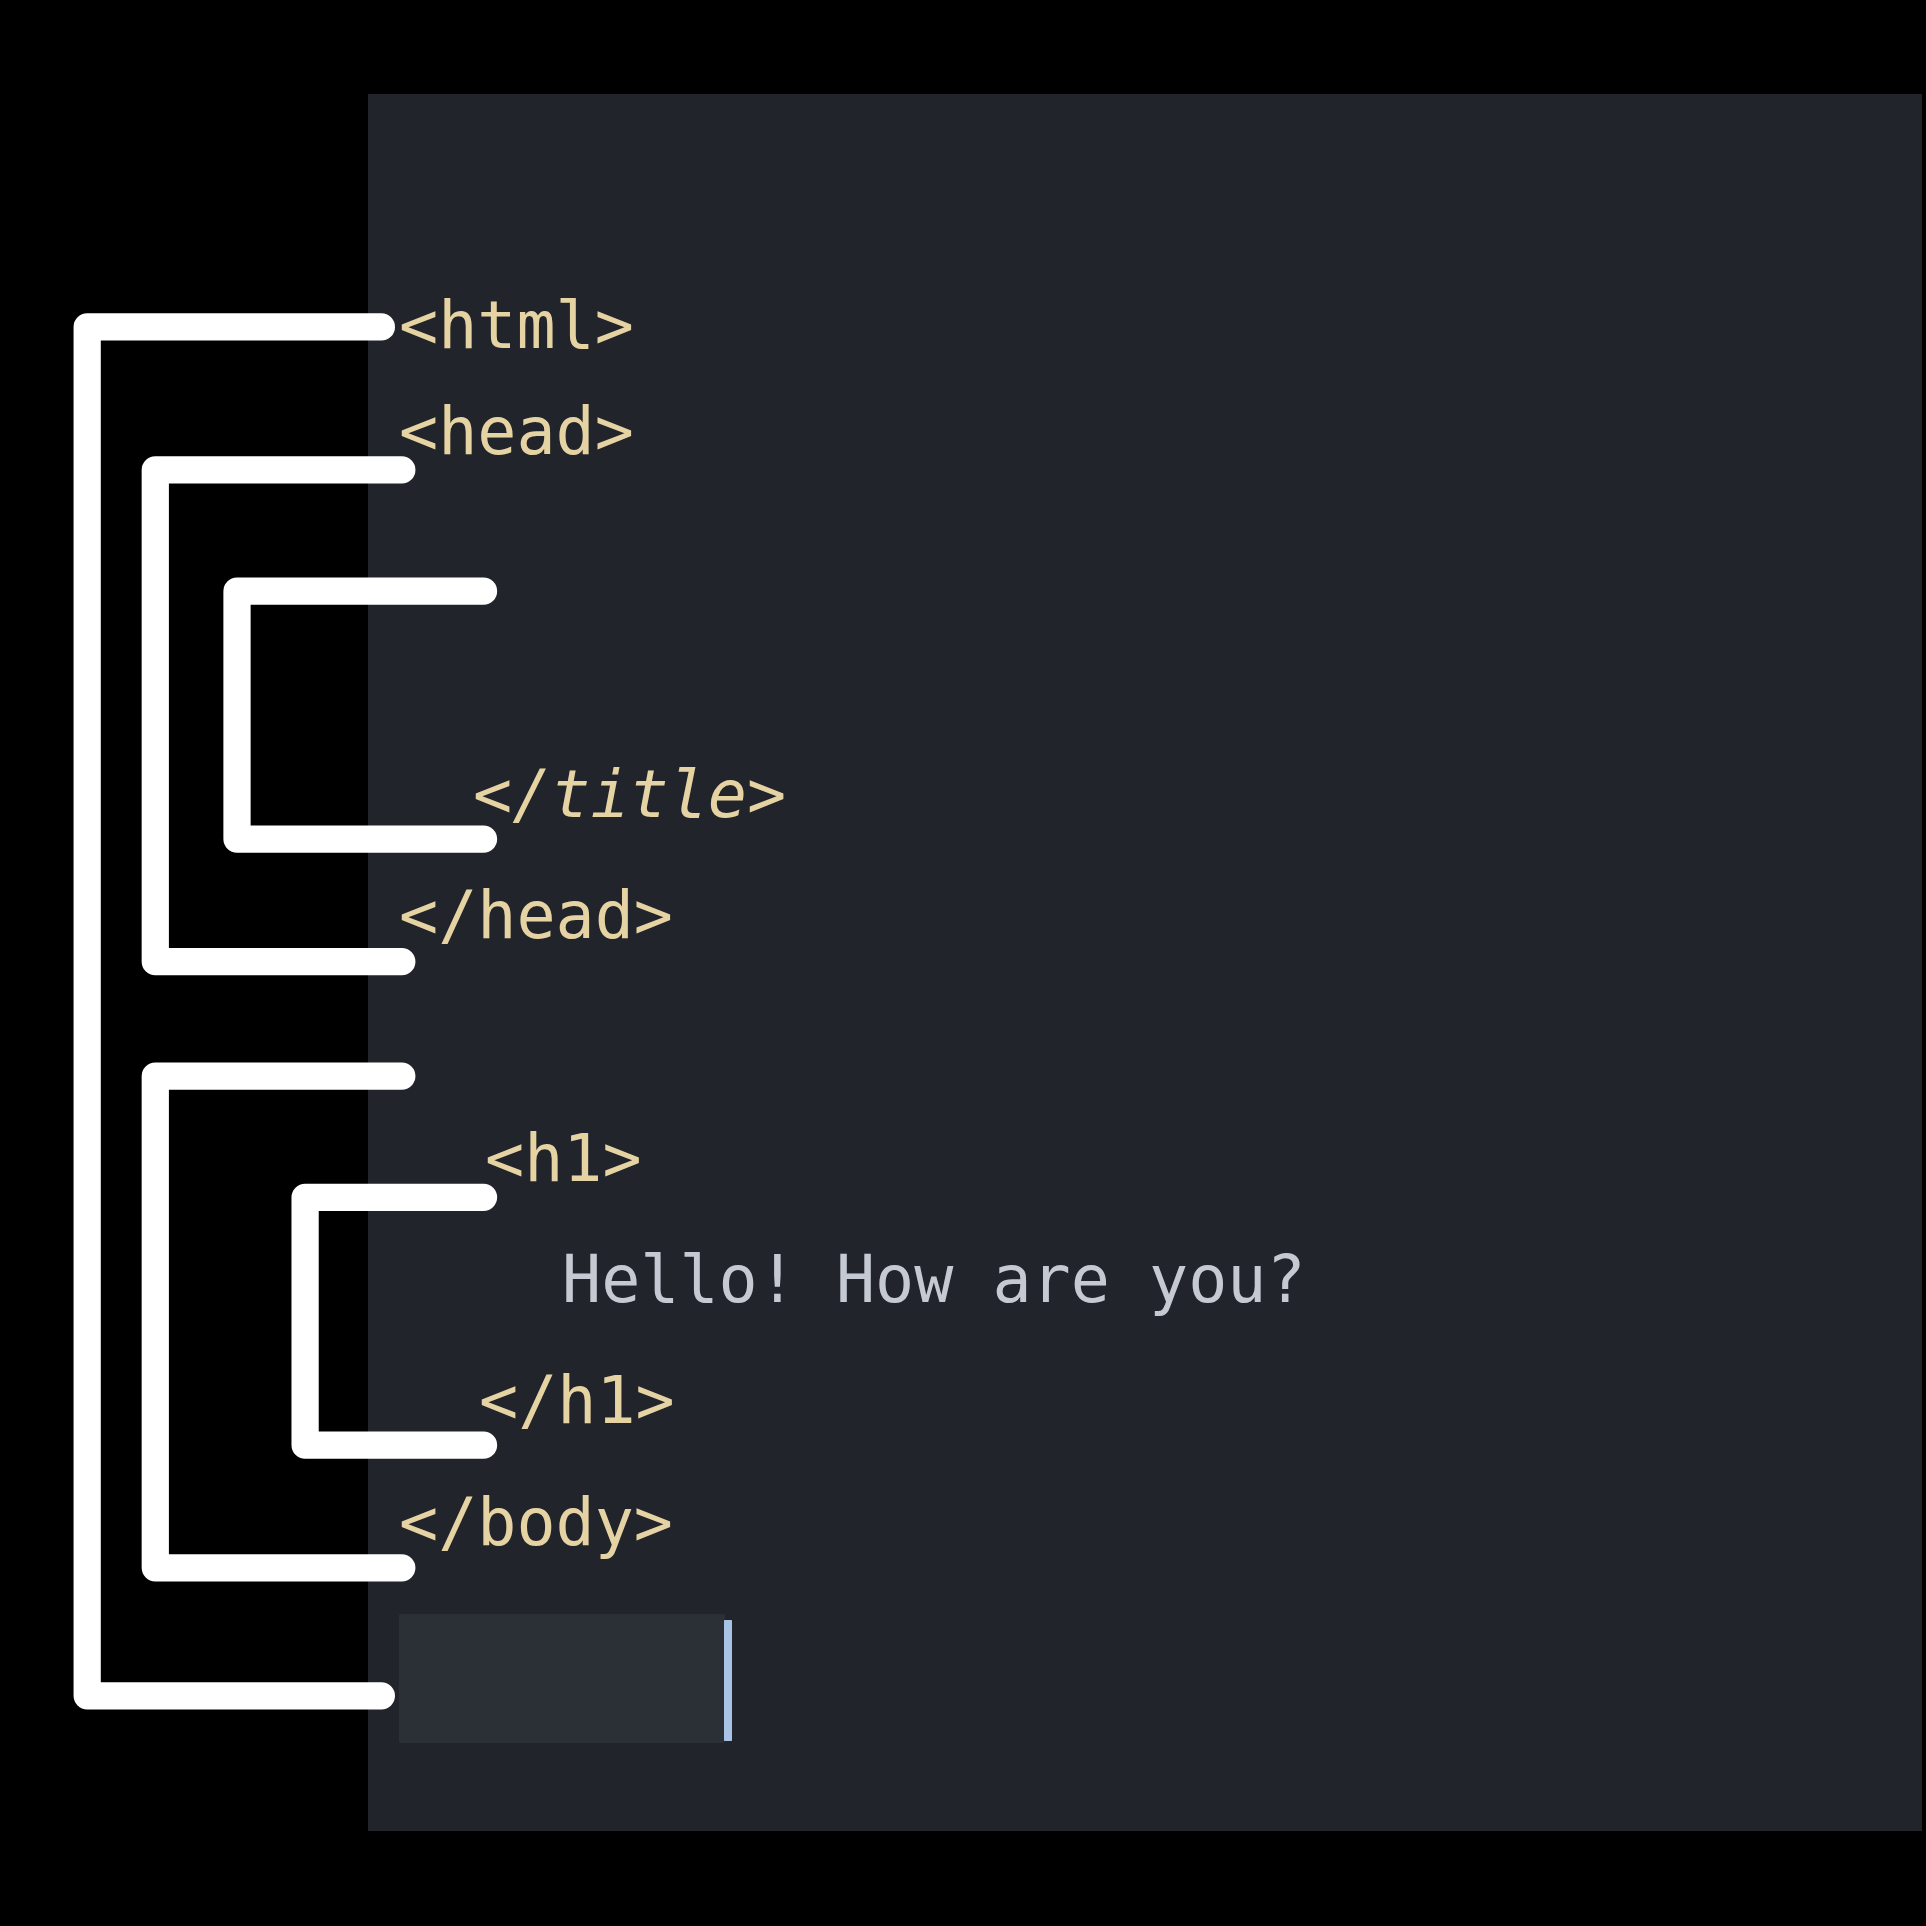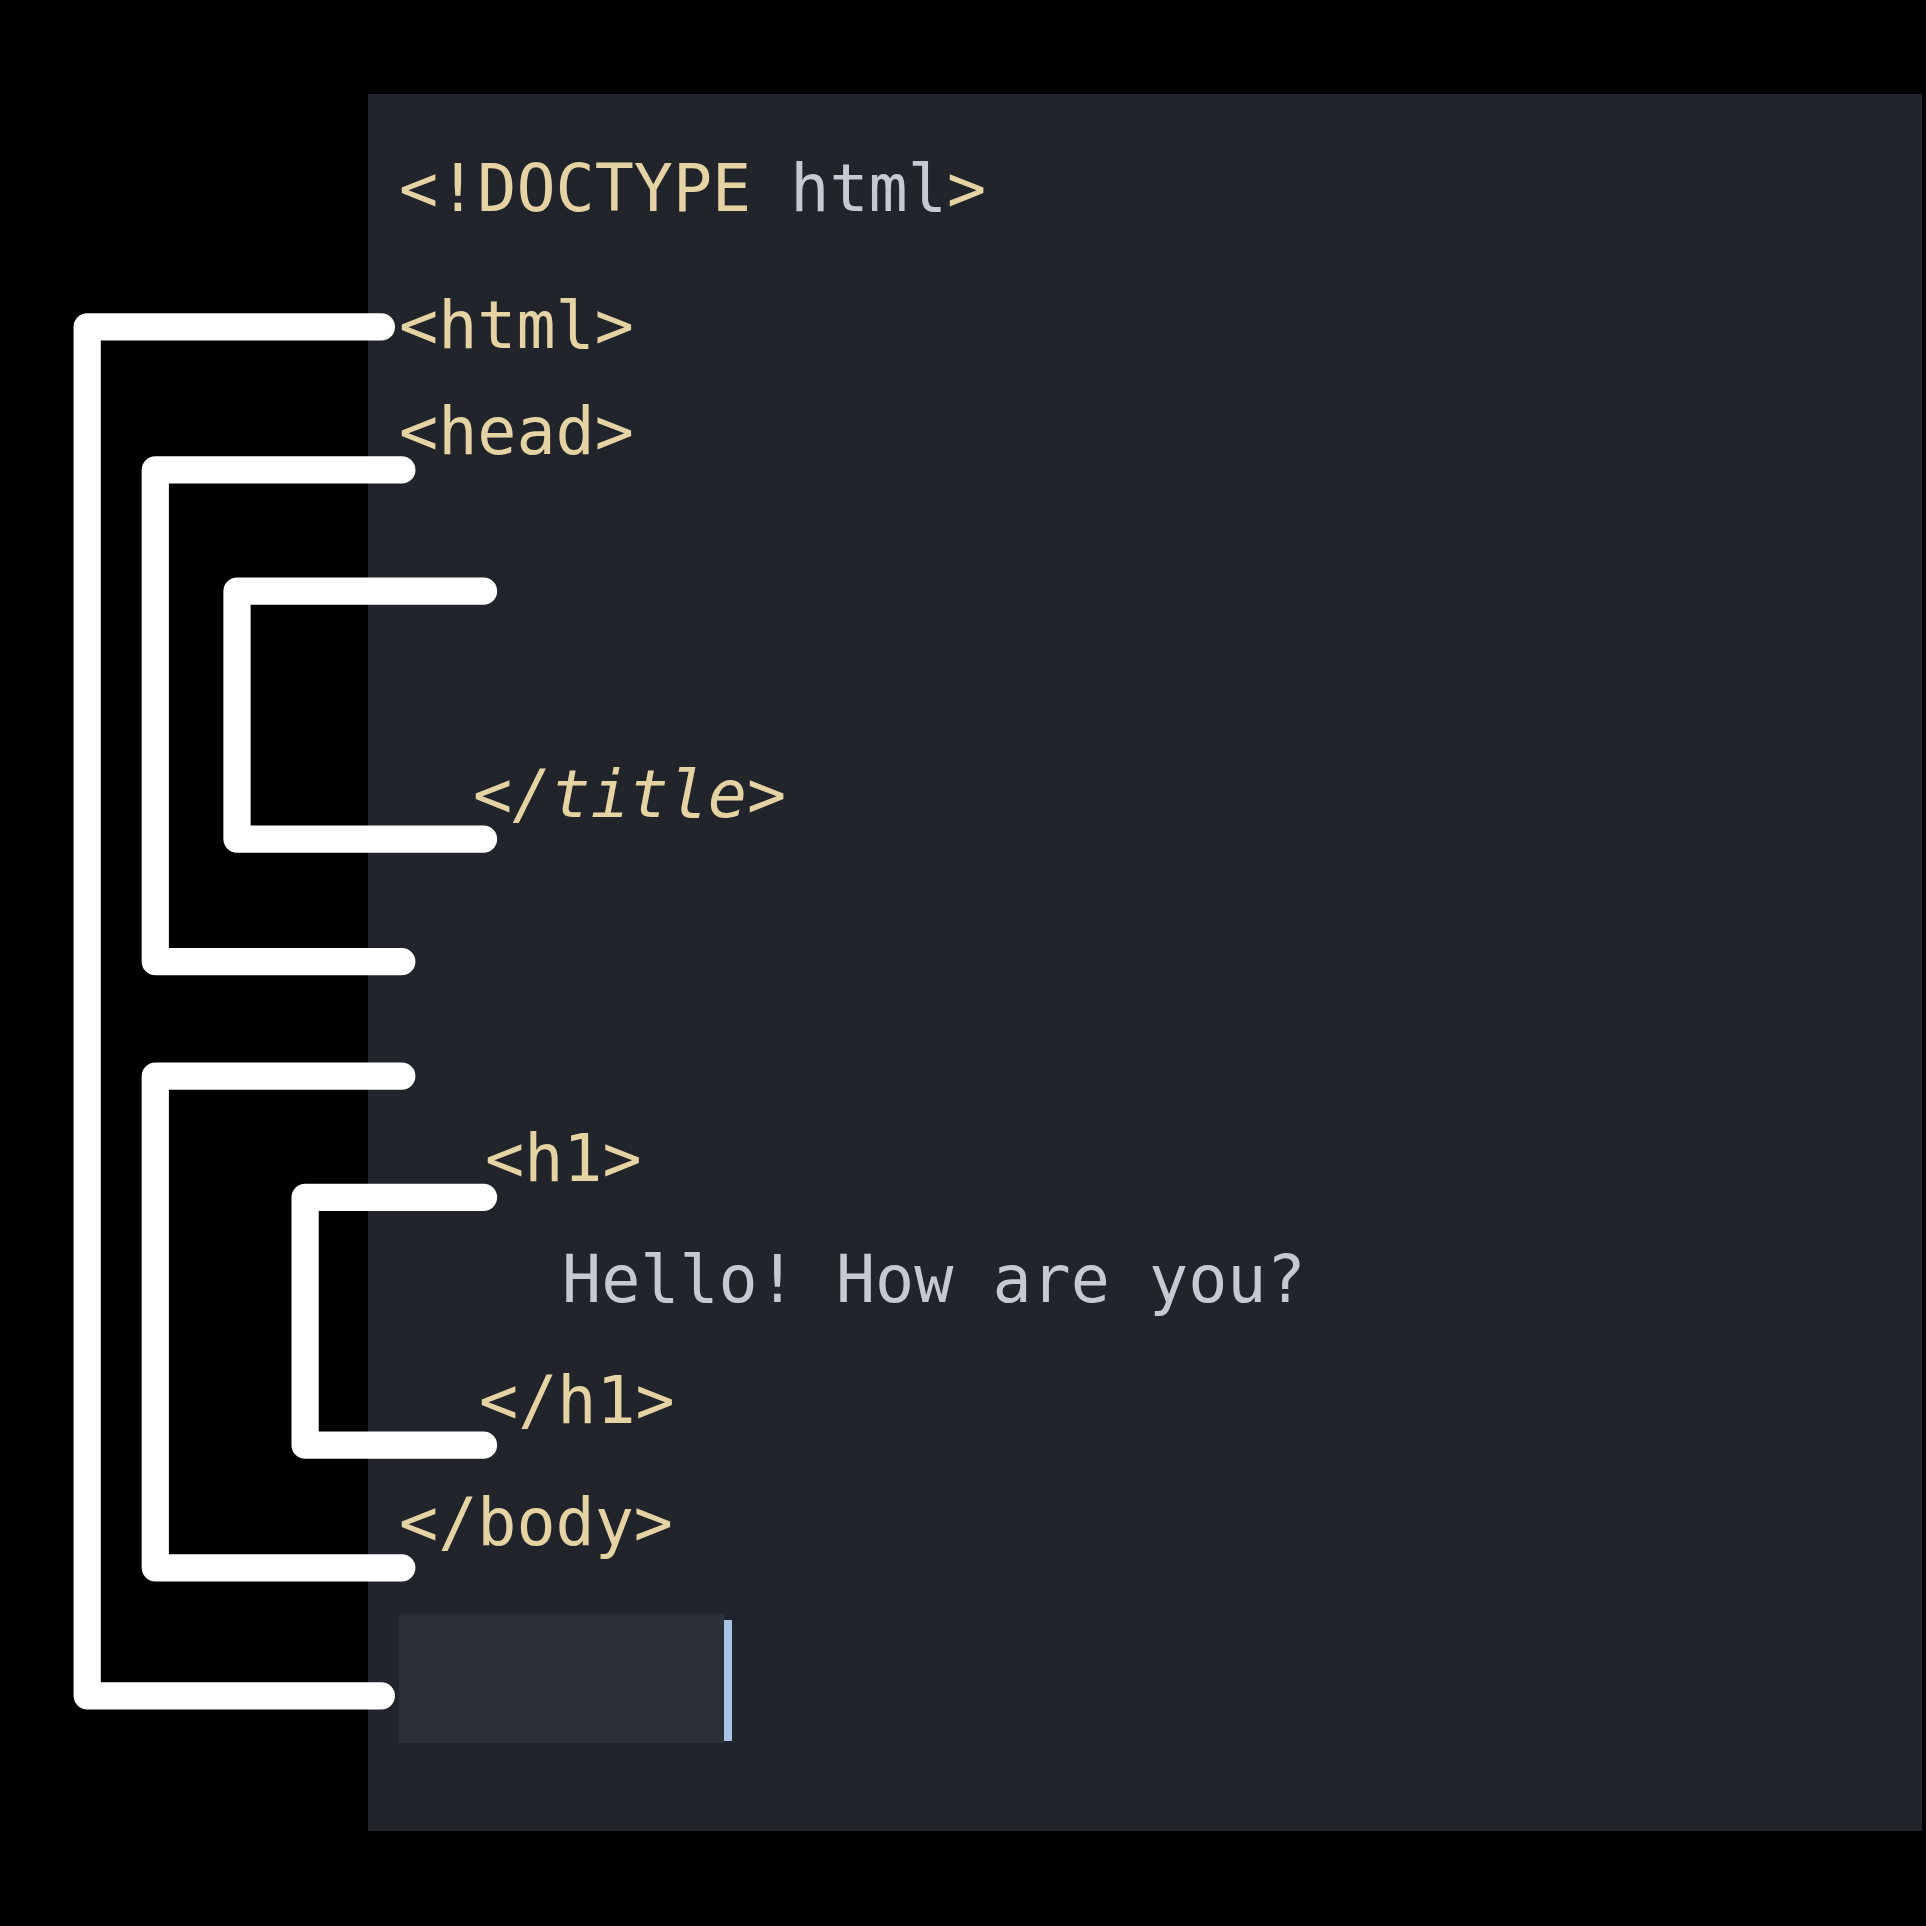--- a/index.html
+++ b/index.html
@@ -76,30 +76,30 @@
 </style>
 </head>
 <body>
 
 <div id="stage">
 
   <div id="editor-panel">
 
     <div class="line-highlight" style="left:31px; top:1520px; width:326px; height:129px;"></div>
 
-    <div class="code-line" style="left:31px; top:34px;"><span class="tag">&lt;!DOCTYPE </span><span class="txt">html</span><span class="tag">&gt;</span></div>
 
     <div class="code-line" style="left:31px; top:171px;text-align:right;"><span class="tag">&lt;html&gt;</span></div>
 
     <div class="code-line" style="left:31px; top:277px;"><span class="tag">&lt;head&gt;</span></div>
 
 
 
     <div class="code-line" style="left:105px; top:640px;font-style:italic;"><span class="tag">&lt;/title&gt;</span></div>
 
+    <div class="code-line" style="left:31px; top:761px;"><span class="tag">&lt;/head&gt;</span></div>
 
 
     <div class="code-line" style="left:117px; top:1004px;"><span class="tag">&lt;h1&gt;</span></div>
 
     <div class="code-line" style="left:194px; top:1125px;"><span class="txt">Hello! How are you?</span></div>
 
     <div class="code-line" style="left:111px; top:1246px;"><span class="tag">&lt;/h1&gt;</span></div>
 
     <div class="code-line" style="left:31px; top:1368px;"><span class="tag">&lt;/body&gt;</span></div>
 

